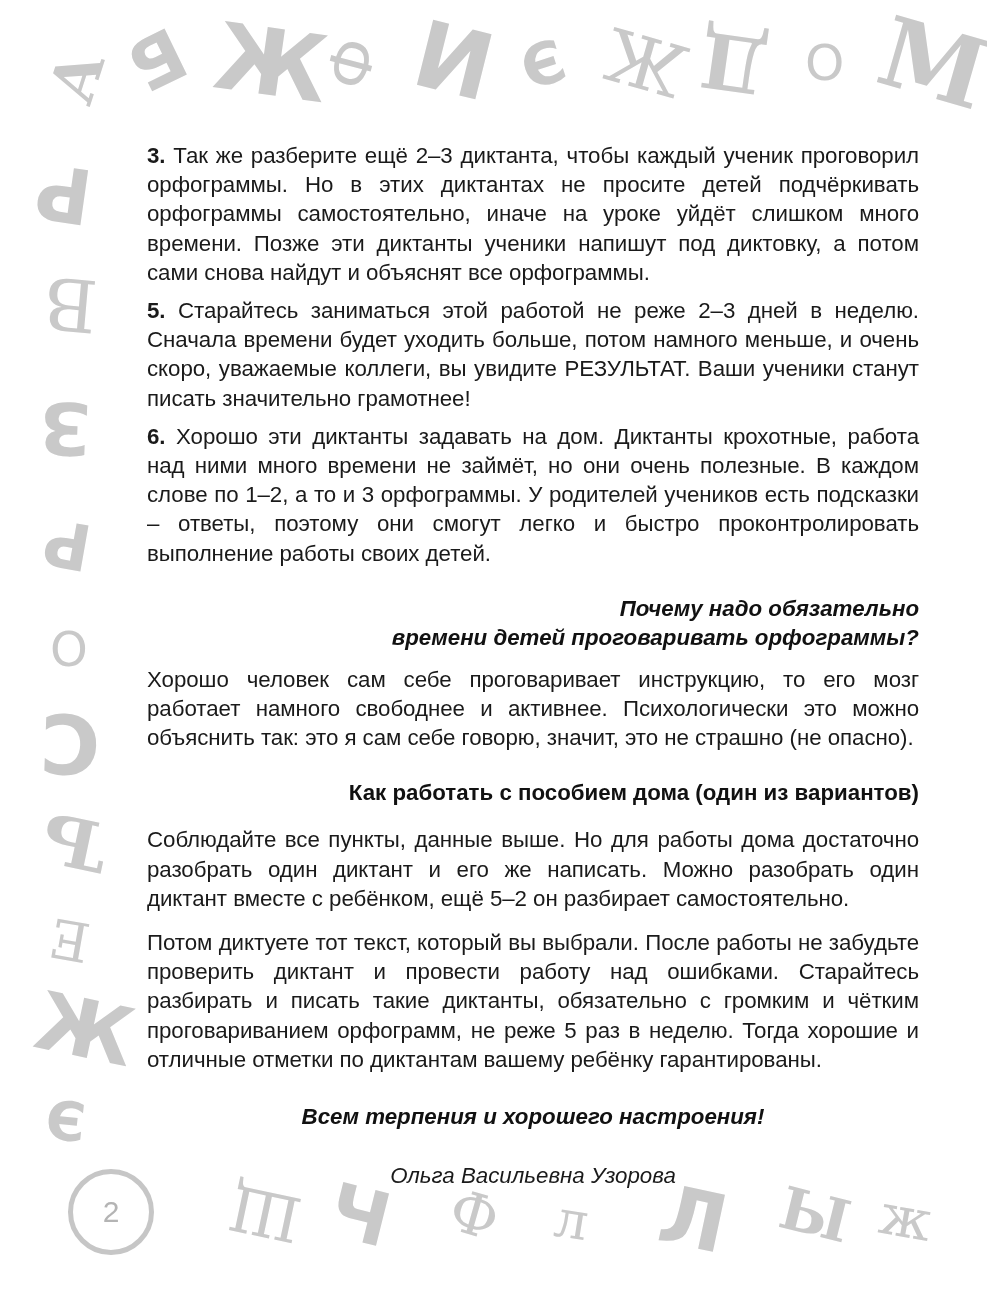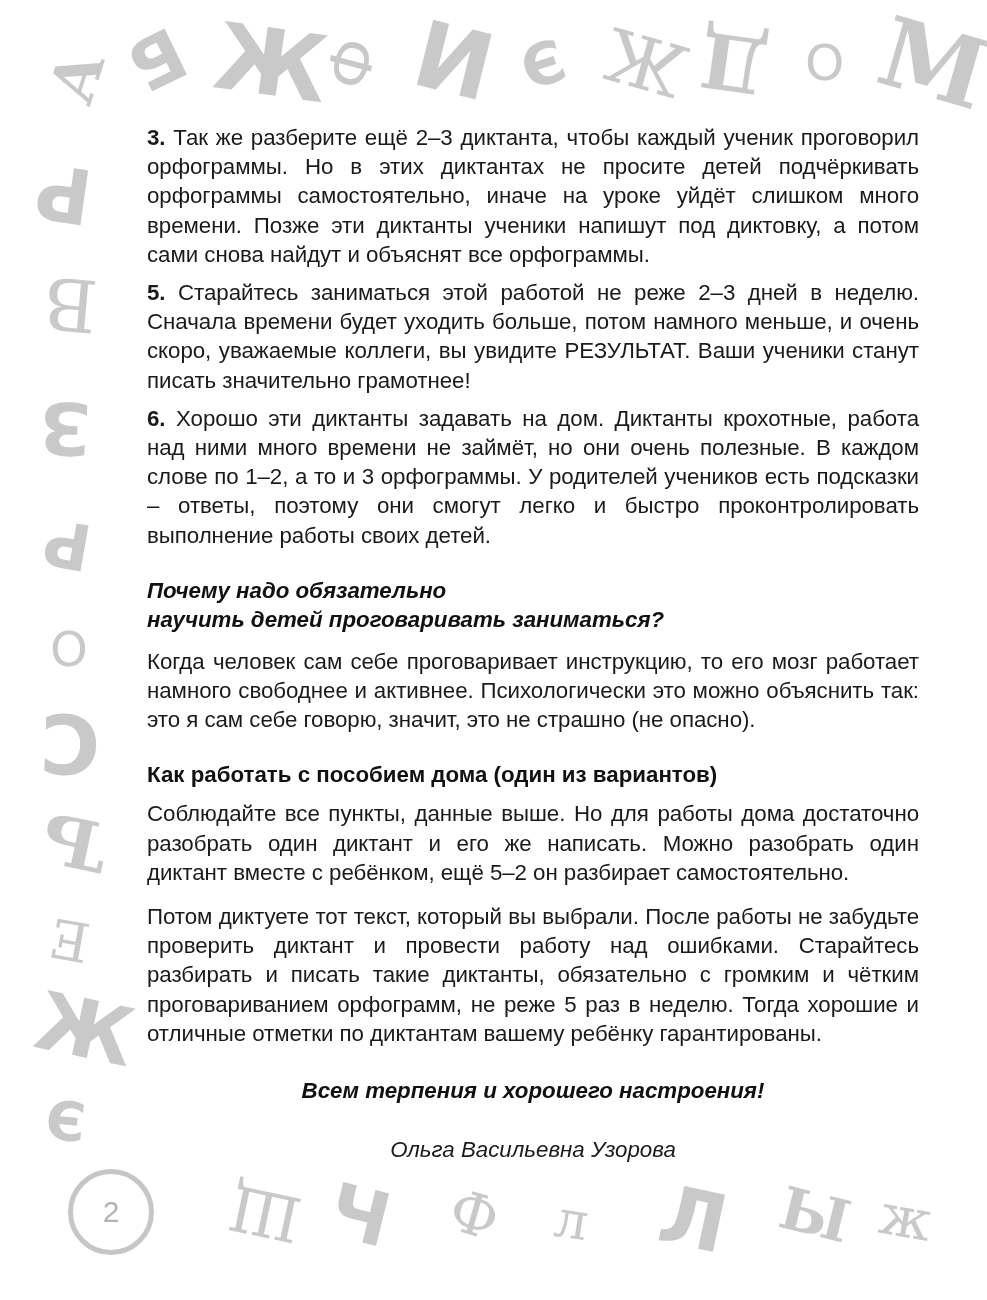--- a/index.html
+++ b/index.html
@@ -56,21 +56,21 @@
     font-family: "Liberation Sans", sans-serif;
     font-size: 30px;
     color: #b4b4b4;
     line-height: 1;
   }
 
   
   .content {
     position: absolute;
     left: 147px;
-    top: 123px;
+    top: 141px;
     width: 772px;
     z-index: 1;
   }
 
   p.body-par {
     margin: 0 0 9px 0;
     font-size: 22.3px;
     line-height: 29.2px;
     color: #1a1a1a;
     text-align: justify;
@@ -80,28 +80,28 @@
   p.body-par .num {
     font-weight: bold;
   }
 
   h2.section-head {
     margin: 26px 0 13px 0;
     font-size: 22.3px;
     line-height: 29px;
     font-weight: bold;
     font-style: italic;
-    text-align: left;
+    text-align: right;
     color: #111111;
   }
   h2.section-head .l2 { display: block; }
 
   h2.section-head.upright {
     font-style: normal;
-    margin: 26px 0 10px 0;
+    margin: 26px 0 18px 0;
   }
 
   p.closing {
     margin: 28px 0 16px 0;
     font-size: 22.3px;
     line-height: 29px;
     font-weight: bold;
     font-style: italic;
     text-align: center;
     color: #111111;
@@ -167,24 +167,24 @@
     <p class="body-par">
       <span class="num">5.</span><span> Старайтесь заниматься этой работой не реже 2–3 дней в неделю. Сначала времени будет уходить больше, потом намного меньше, и очень скоро, уважаемые коллеги, вы увидите РЕЗУЛЬТАТ. Ваши ученики станут писать значительно грамотнее!</span>
     </p>
 
     <p class="body-par">
       <span class="num">6.</span><span> Хорошо эти диктанты задавать на дом. Диктанты крохотные, работа над ними много времени не займёт, но они очень полезные. В каждом слове по 1–2, а то и 3 орфограммы. У родителей учеников есть подсказки – ответы, поэтому они смогут легко и быстро проконтролировать выполнение работы своих детей.</span>
     </p>
 
     <h2 class="section-head">
       <span>Почему надо обязательно</span>
-      <span class="l2">научить детей проговаривать заниматься?</span>
+      <span class="l2">времени детей проговаривать орфограммы?</span>
     </h2>
 
-    <p class="body-par">Когда человек сам себе проговаривает инструкцию, то его мозг работает намного свободнее и активнее. Психологически это можно объяснить так: это я сам себе говорю, значит, это не страшно (не опасно).</p>
+    <p class="body-par">Хорошо человек сам себе проговаривает инструкцию, то его мозг работает намного свободнее и активнее. Психологически это можно объяснить так: это я сам себе говорю, значит, это не страшно (не опасно).</p>
 
     <h2 class="section-head upright">Как работать с пособием дома (один из вариантов)</h2>
 
     <p class="body-par">Соблюдайте все пункты, данные выше. Но для работы дома достаточно разобрать один диктант и его же написать. Можно разобрать один диктант вместе с ребёнком, ещё 5–2 он разбирает самостоятельно.</p>
 
     <div class="gap-small"></div>
 
     <p class="body-par">Потом диктуете тот текст, который вы выбрали. После работы не забудьте проверить диктант и провести работу над ошибками. Старайтесь разбирать и писать такие диктанты, обязательно с громким и чётким проговариванием орфограмм, не реже 5 раз в неделю. Тогда хорошие и отличные отметки по диктантам вашему ребёнку гарантированы.</p>
 
     <p class="closing">Всем терпения и хорошего настроения!</p>

